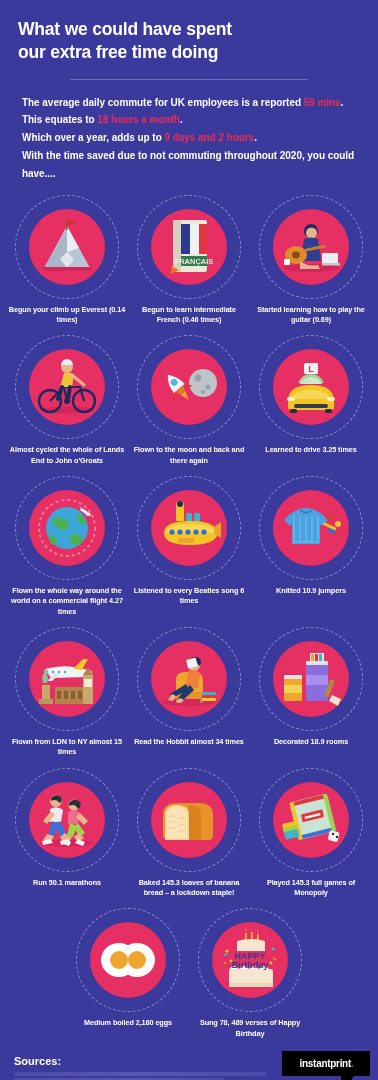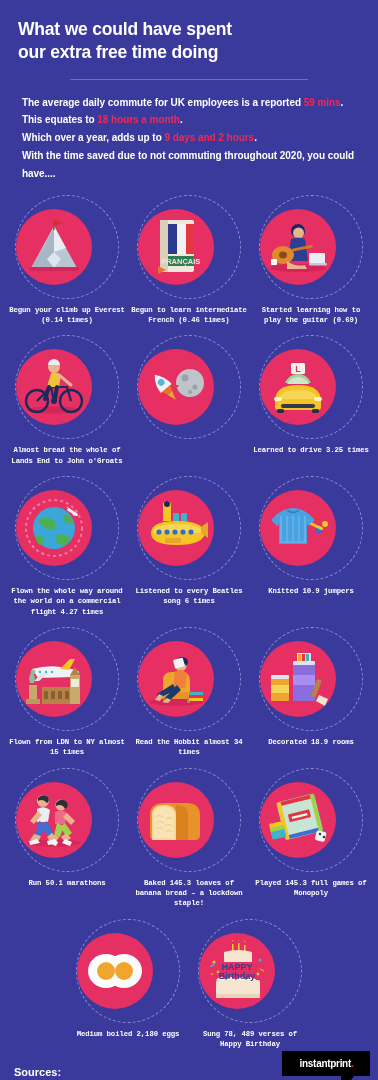--- a/index.html
+++ b/index.html
@@ -35,37 +35,36 @@
   
   .grid { padding:12px 4px 0 4px; }
   .row { display:flex; justify-content:center; align-items:flex-start; }
   .row.two { justify-content:center; }
 
   .cell { width:122px; display:flex; flex-direction:column; align-items:center; }
 
   .ring {
     width:104px; height:104px; border-radius:50%;
     border:1px dashed #8c8bcf;
-    display:flex; align-items:center; 
+    display:flex; align-items:center; justify-content:center;
     margin:0 auto;
   }
   .disc {
     width:76px; height:76px; border-radius:50%;
     background:#e62f62;
     display:flex; align-items:center; justify-content:center;
     position:relative; overflow:hidden;
   }
   .disc svg { display:block; }
 
   .caption {
     margin-top:6px;
     font-size:7.3px; font-weight:bold; line-height:1.42;
     text-align:center; color:#ffffff; letter-spacing:-0.1px;
     max-width:118px;
-    font-family:Liberation Mono, monospace;
   }
 
   .row-gap { height:10px; }
 
   
   .sources { padding:16px 14px 0 14px; }
   .sources-title { font-size:11px; font-weight:bold; color:#ffffff; margin-bottom:5px; }
   .src-list { display:flex; flex-direction:column; gap:1.6px; }
   .src-line {
     height:4px;
@@ -187,21 +186,21 @@
             <circle cx="33" cy="44" r="3" fill="#1b2a5e"></circle>
             <circle cx="33" cy="10" r="6" fill="#e8b48e"></circle>
             <path d="M27 8 a6 6 0 0 1 12 0 z" fill="#e9eef3"></path>
             <path d="M30 16 q6 -2 10 2 l-2 12 h-12 z" fill="#f0c43a"></path>
             <path d="M38 18 L50 28" stroke="#e8b48e" stroke-width="3" fill="none" stroke-linecap="round"></path>
             <path d="M28 30 L24 42" stroke="#1b2a5e" stroke-width="4" fill="none" stroke-linecap="round"></path>
             <path d="M36 30 L34 42" stroke="#1b2a5e" stroke-width="4" fill="none" stroke-linecap="round"></path>
           </svg>
         </div>
       </div>
-      <div class="caption">Almost bread the whole of Lands End to John o'Groats</div>
+      <div class="caption">Almost cycled the whole of Lands End to John o'Groats</div>
     </div>
 
     <div class="cell">
       <div class="ring">
         <div class="disc">
           <svg width="66" height="52" viewBox="0 0 66 52">
             <circle cx="47" cy="22" r="14" fill="#bfc4cb"></circle>
             <circle cx="42" cy="17" r="3.4" fill="#9aa1aa"></circle>
             <circle cx="52" cy="26" r="2.6" fill="#9aa1aa"></circle>
             <circle cx="47" cy="31" r="2" fill="#9aa1aa"></circle>
@@ -209,20 +208,21 @@
               <path d="M22 10 q7 8 7 18 h-14 q0 -10 7 -18 z" fill="#f0f2f4"></path>
               <circle cx="22" cy="20" r="3.4" fill="#5ab4e0"></circle>
               <path d="M15 28 l-5 6 h7 z" fill="#e2373f"></path>
               <path d="M29 28 l5 6 h-7 z" fill="#e2373f"></path>
               <path d="M17 28 h10 l-2 6 h-6 z" fill="#e8742b"></path>
               <path d="M19 34 q3 8 3 10 q0 -2 3 -10 z" fill="#f0a62e"></path>
             </g>
           </svg>
         </div>
       </div>
+      <div class="caption">Flown to the moon and back and there again</div>
     </div>
 
     <div class="cell">
       <div class="ring">
         <div class="disc">
           <svg width="66" height="56" viewBox="0 0 66 56">
             <rect x="26" y="4" width="14" height="11" rx="1.5" fill="#f2f2f2"></rect>
             <text x="33" y="13" font-family="'Liberation Sans',sans-serif" font-size="9" font-weight="bold" fill="#e2373f" text-anchor="middle">L</text>
             <path d="M20 24 q4 -9 13 -9 q9 0 13 9 z" fill="#9fd49a"></path>
             <path d="M22 25 q4 -7 11 -7 q7 0 11 7 z" fill="#cfe8cb"></path>

